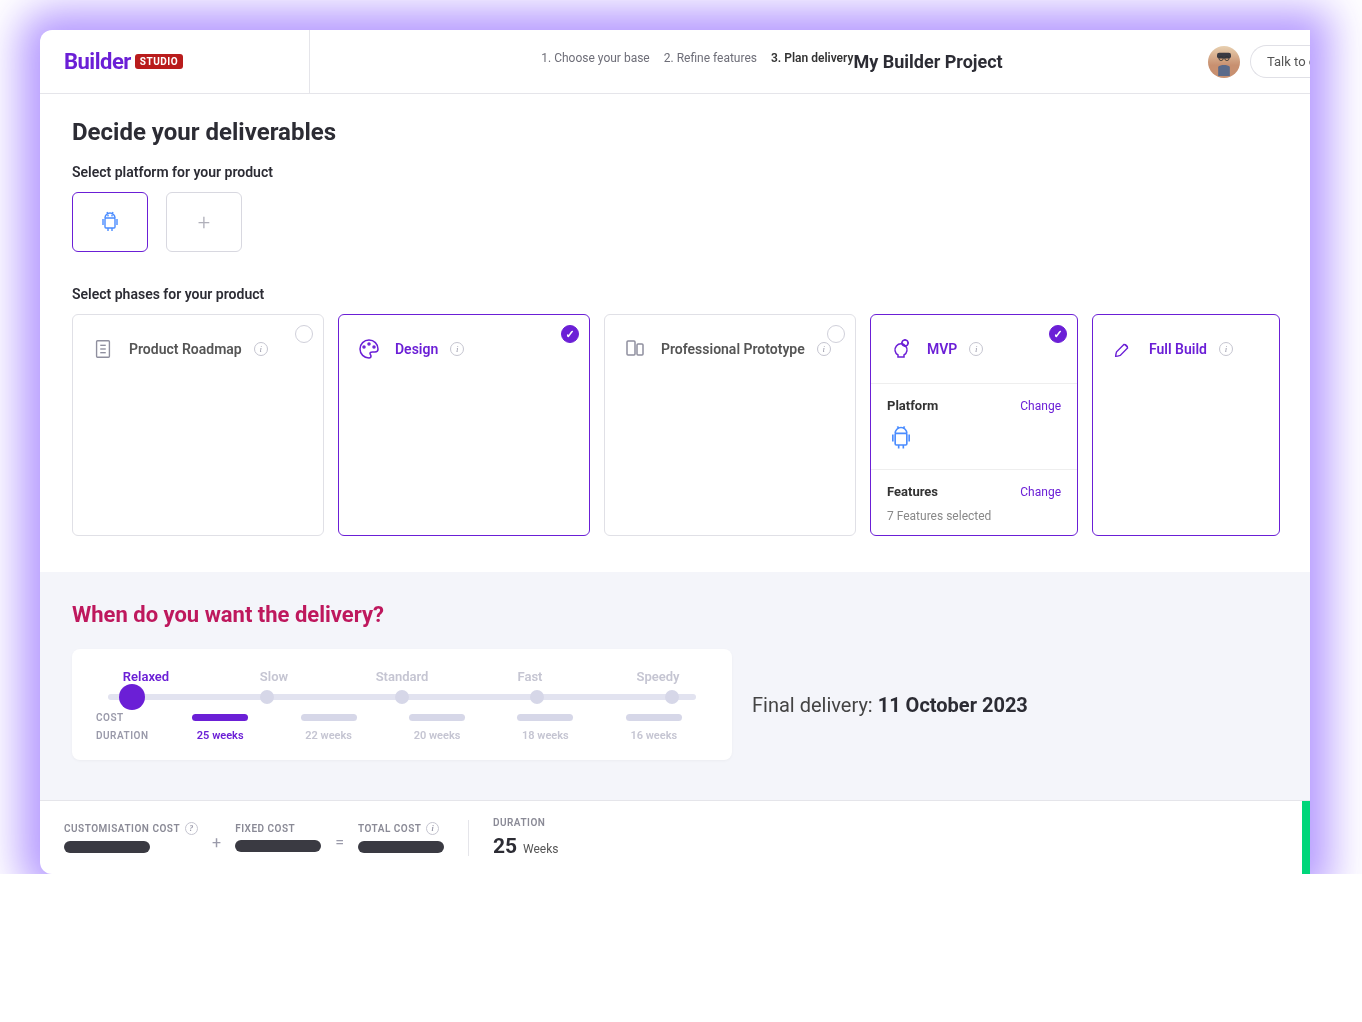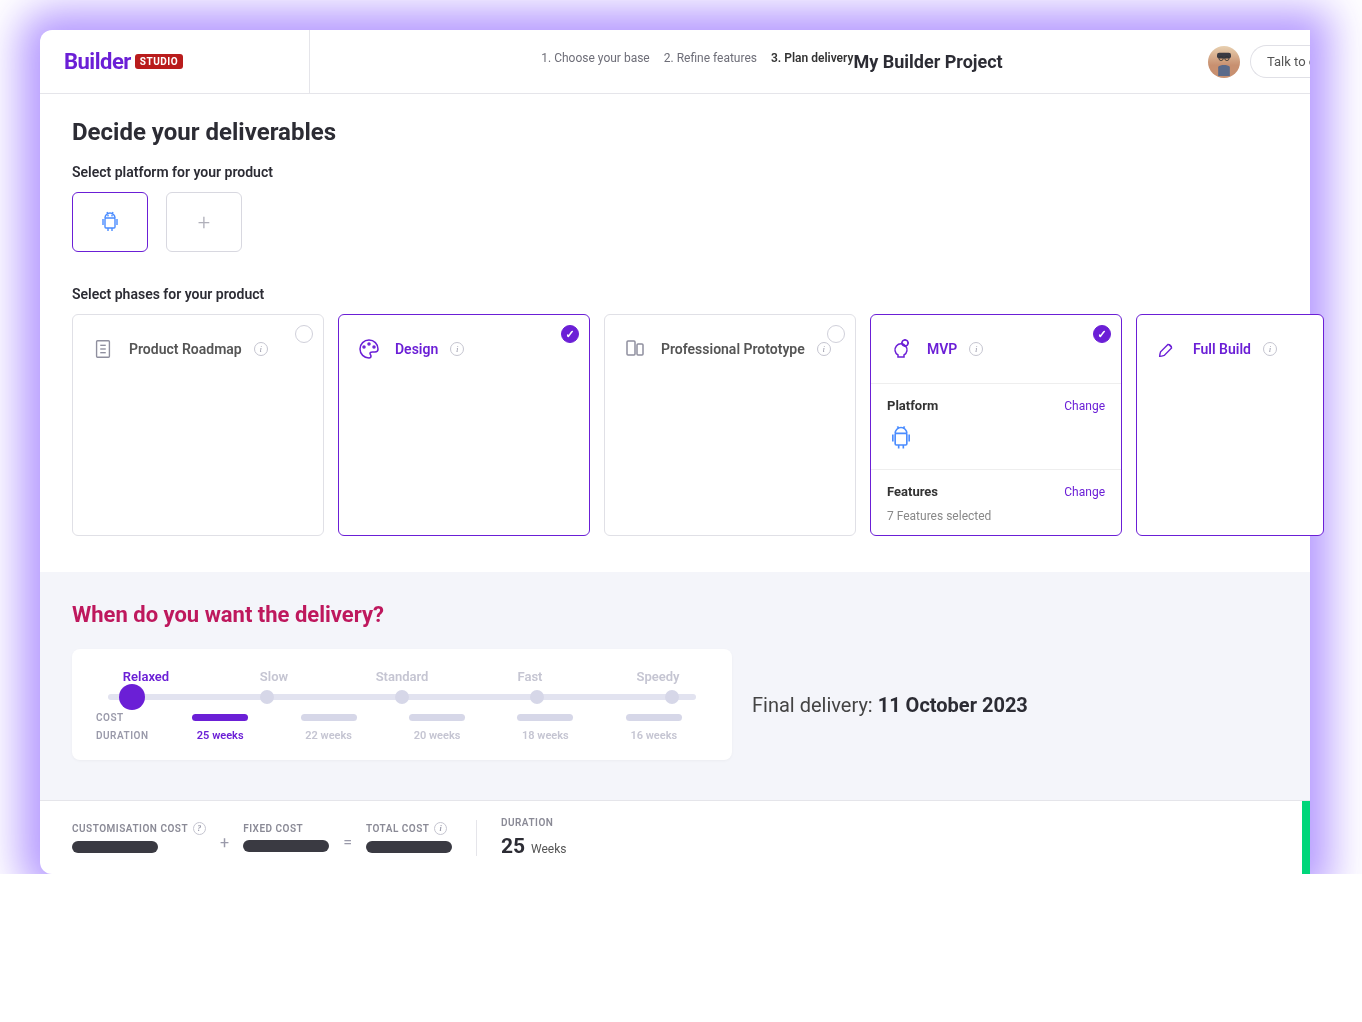--- a/index.html
+++ b/index.html
@@ -132,21 +132,21 @@
     }
     .phase-card {
       width: 252px;
       border: 1px solid #e0e0e6;
       border-radius: 6px;
       background:#fff;
       position: relative;
       flex-shrink:0;
     }
     .phase-card.selected { border: 1.5px solid #6b1fd6; }
-    .phase-card.mvp { width: 252px; }
+    .phase-card.mvp { width: 208px; }
     .phase-head {
       display:flex;
       align-items:center;
       gap: 12px;
       padding: 20px 16px;
     }
     .phase-icon {
       width: 28px; height: 28px;
       display:flex;align-items:center;justify-content:center;
       color:#8f8f9e;
@@ -294,21 +294,21 @@
     .final-delivery {
       font-size: 20px;
       color:#444;
     }
     .final-delivery strong { font-weight:700; color:#2c2c34; }
 
     .footer-bar {
       border-top:1px solid #e5e5ea;
       display:flex;
       align-items:center;
-      padding: 16px 32px;
+      padding: 16px 24px;
       gap: 14px;
       position:relative;
     }
     .cost-block {
       display:flex;
       flex-direction:column;
       gap:6px;
     }
     .cost-head {
       font-size:10px;

